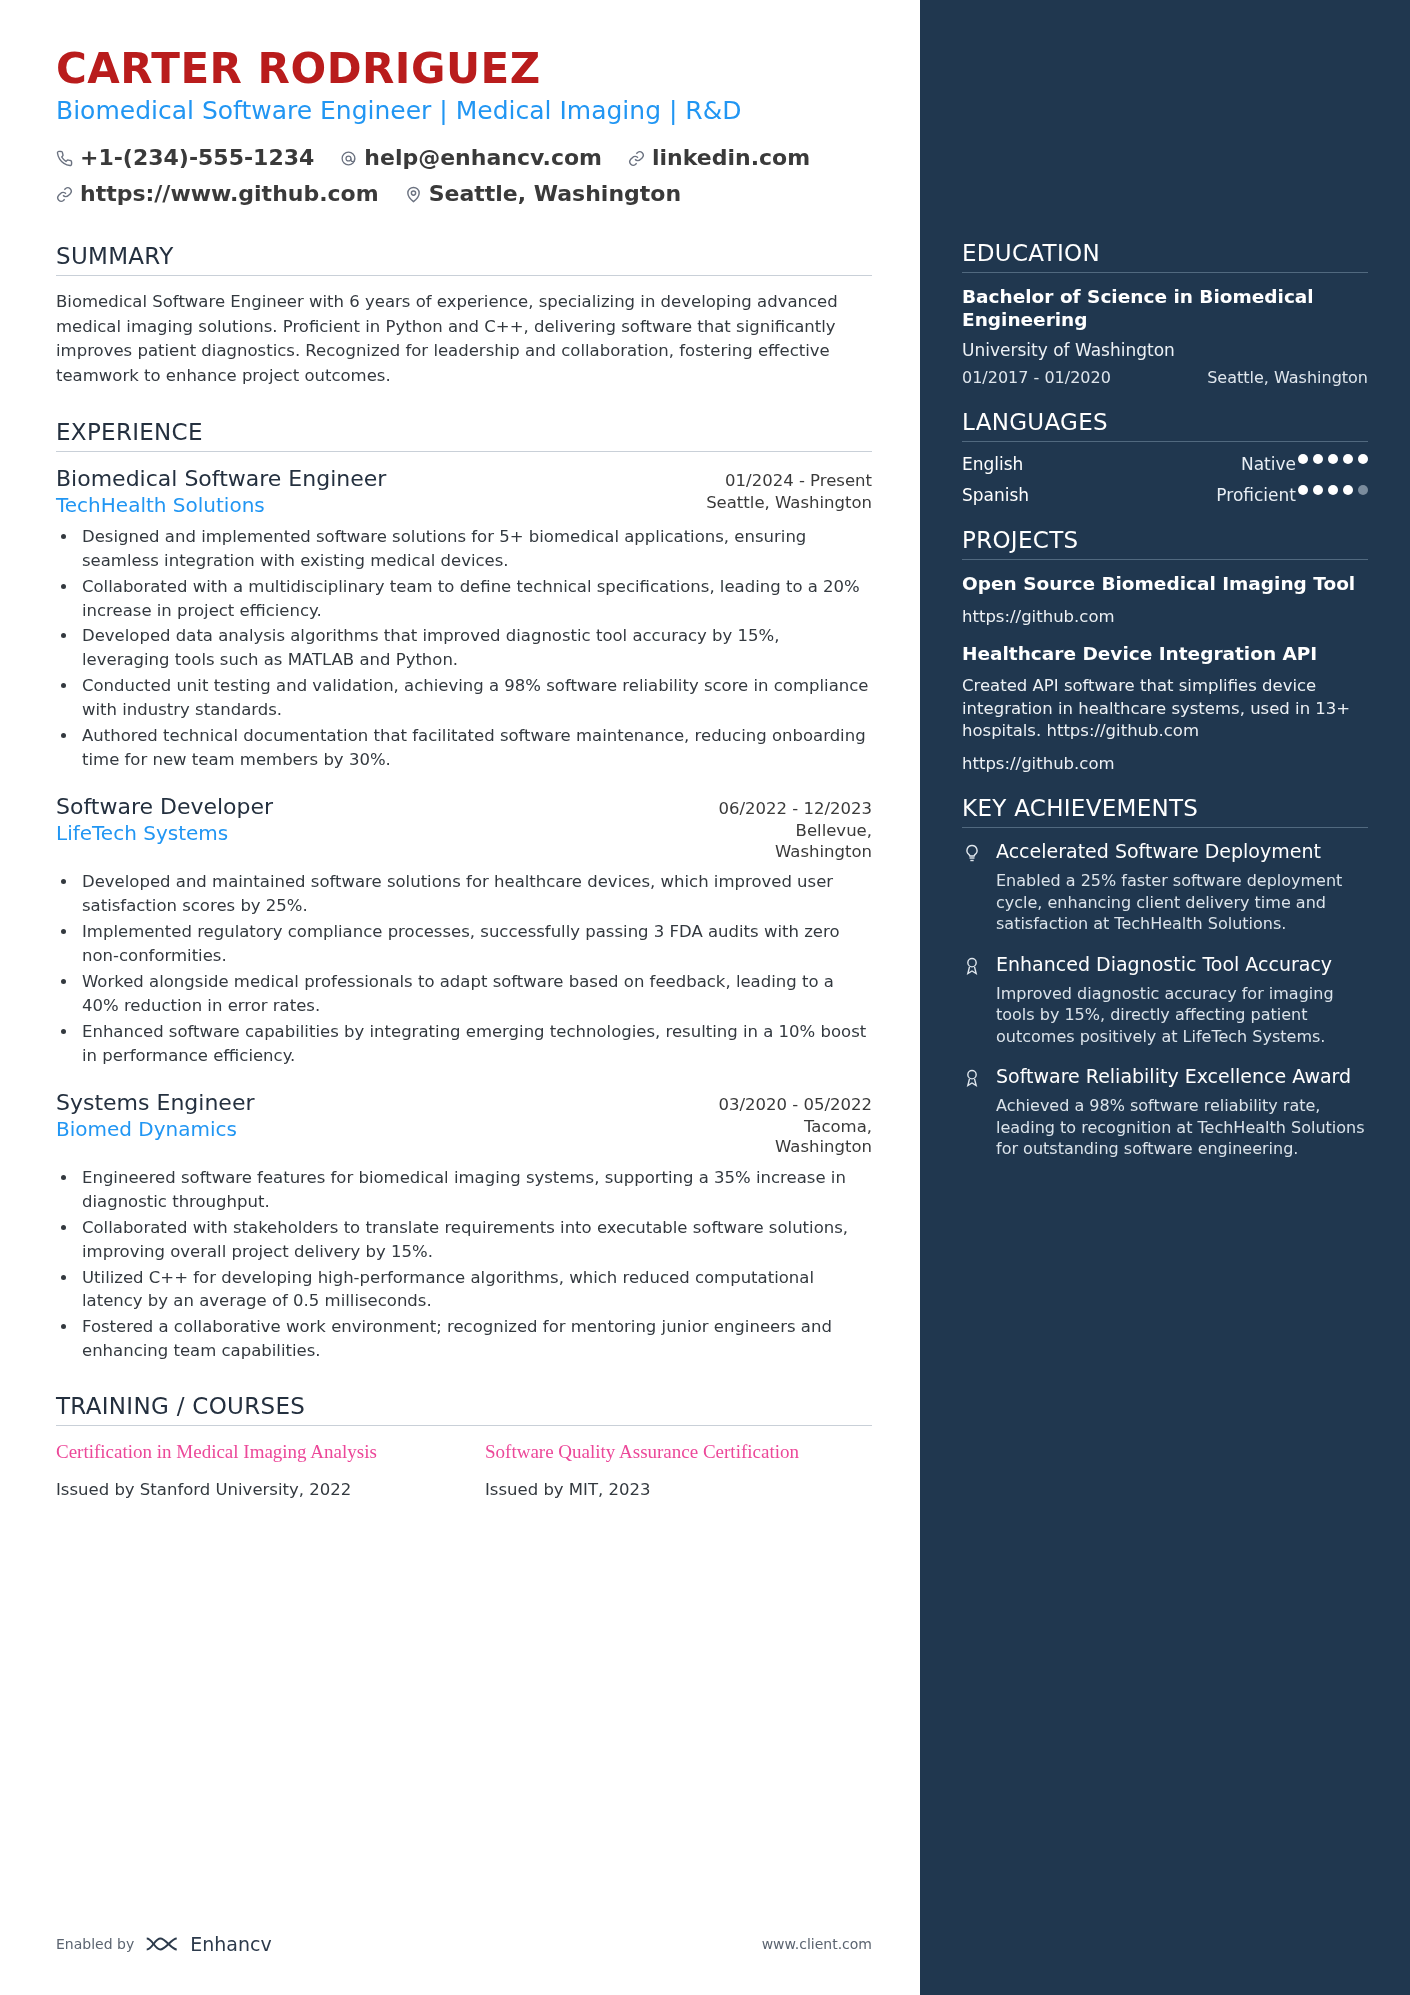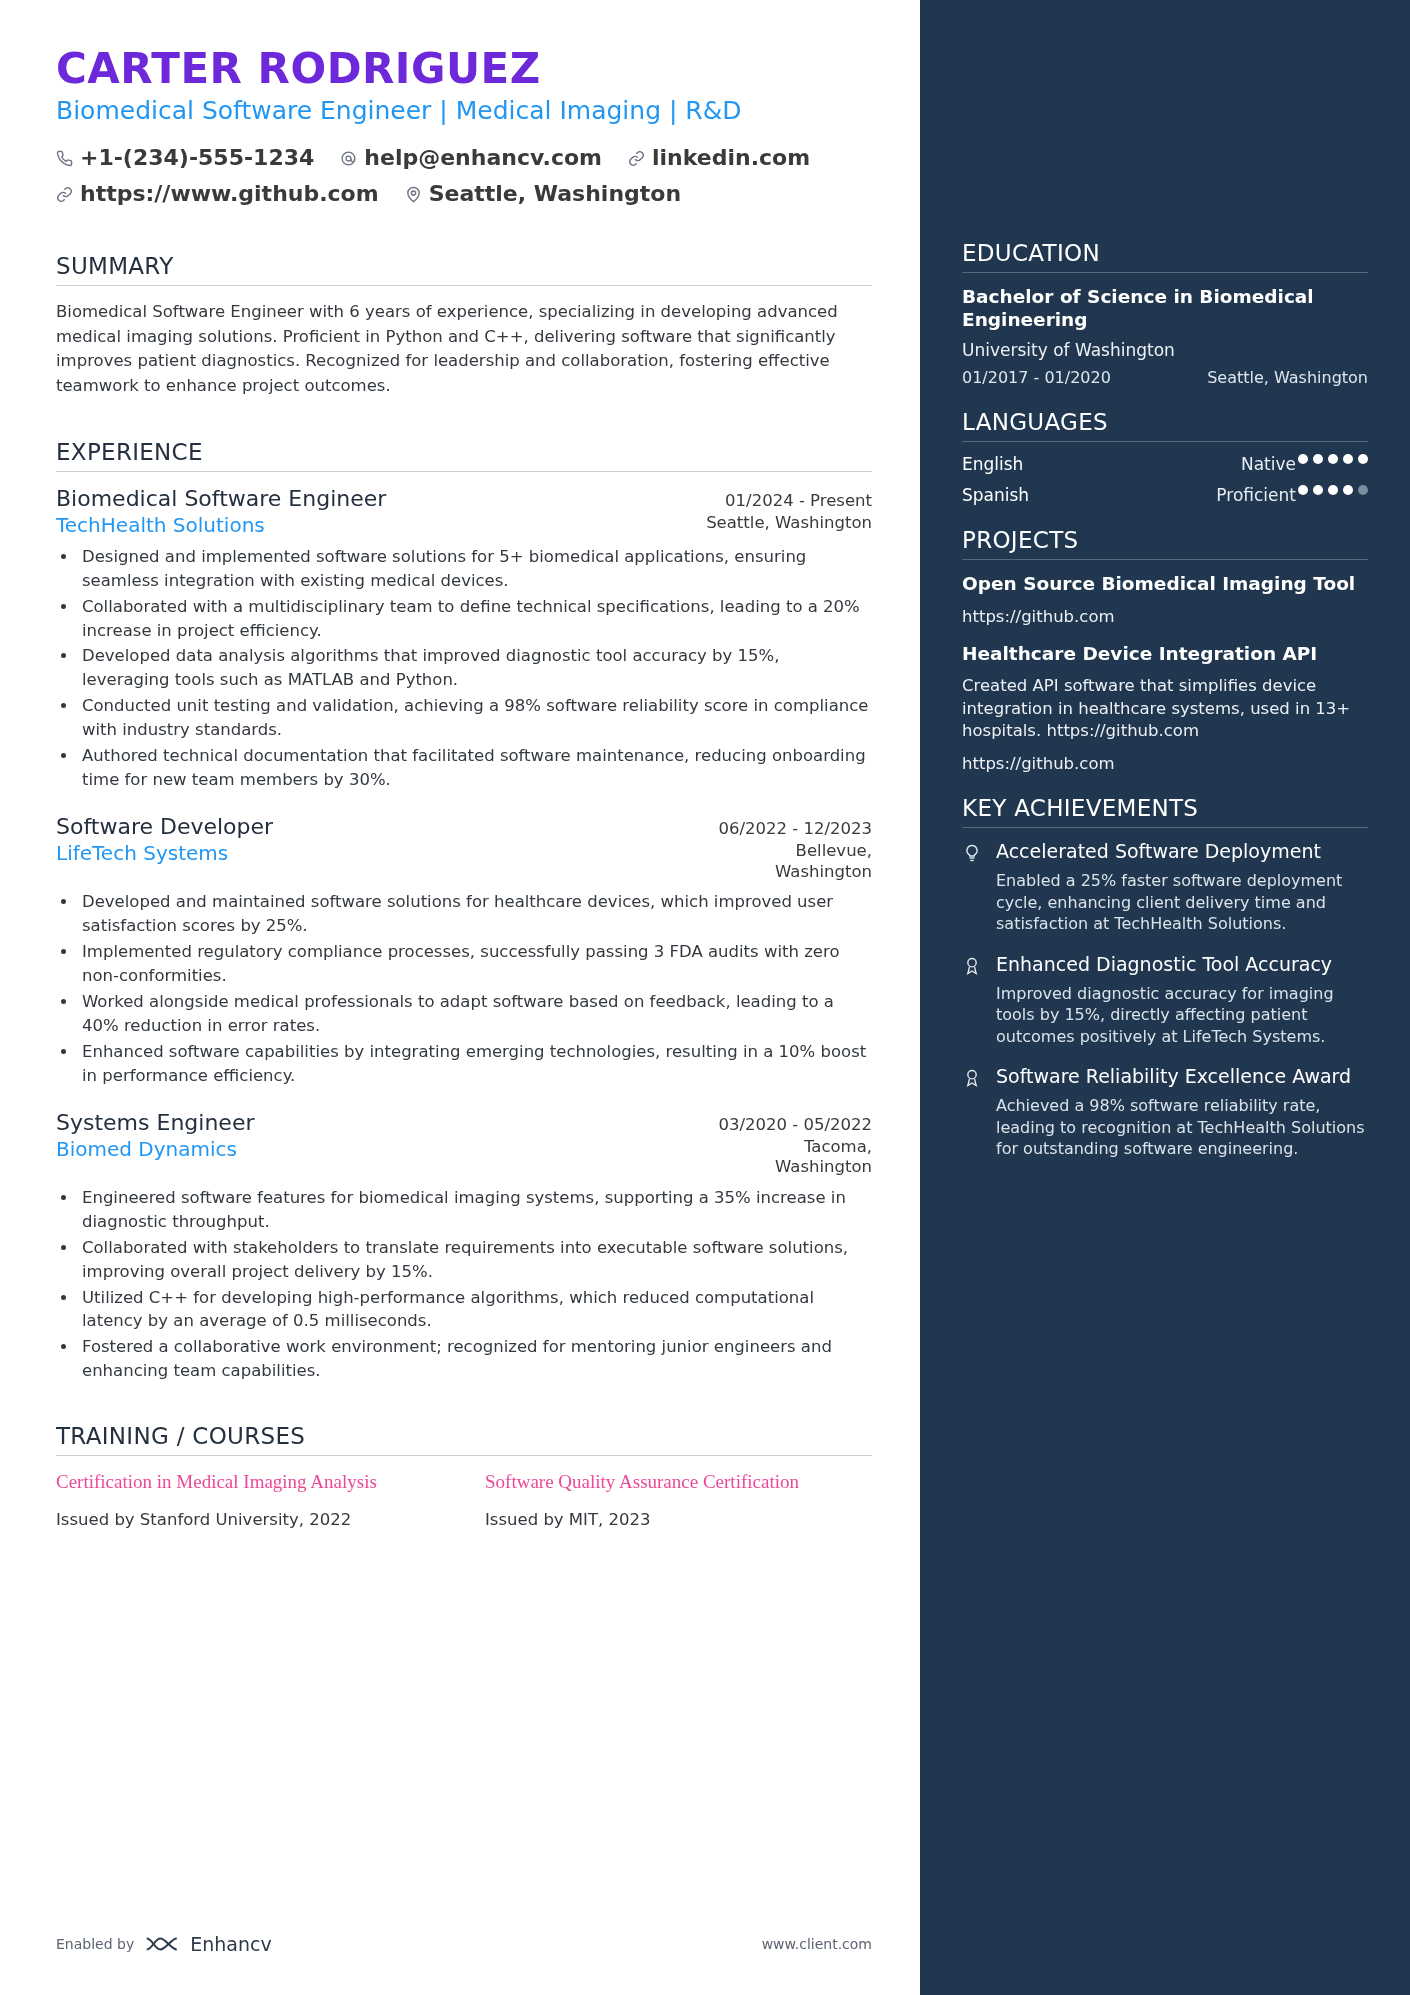--- a/index.html
+++ b/index.html
@@ -17,21 +17,21 @@
   
   .left {
     width:920px;
     padding:46px 48px 0 56px;
     position:relative;
   }
   .name {
     font-size:42px;
     font-weight:700;
     letter-spacing:0.5px;
-    color:#6d28d9;
+    color:#b91c1c;
     margin:0 0 4px 0;
     line-height:1.1;
   }
   .headline {
     font-size:25px;
     color:#2196f3;
     margin:0 0 14px 0;
     font-weight:400;
     line-height:1.2;
   }
@@ -41,21 +41,21 @@
     gap:0 26px;
     font-size:22px;
     color:#3a3a3a;
     line-height:1.65;
     font-weight:bold;
   }
   .contact-item { display:flex; align-items:center; gap:7px; }
   .contact-item .ci { width:17px; height:17px; display:inline-block; color:#6b7280; flex:none; }
   .contact-item .ci svg { display:block; }
 
-  .sec { margin-top:40px; }
+  .sec { margin-top:30px; }
   .sec-title {
     font-size:23px;
     color:#24303f;
     font-weight:400;
     letter-spacing:0.3px;
     margin:0 0 6px 0;
   }
   .rule { height:1px; background:#c9d0d8; margin-bottom:14px; }
 
   .summary-text {

